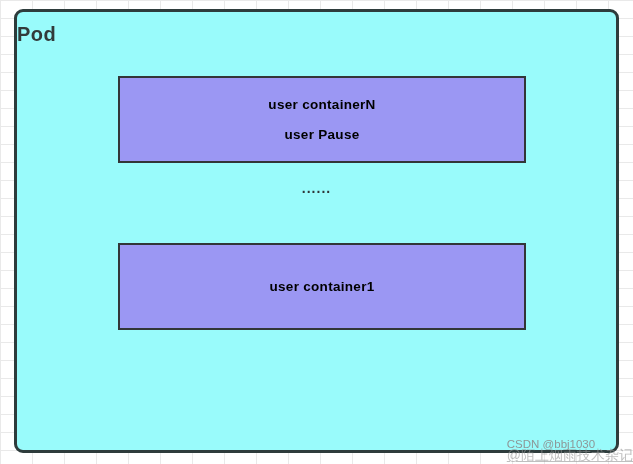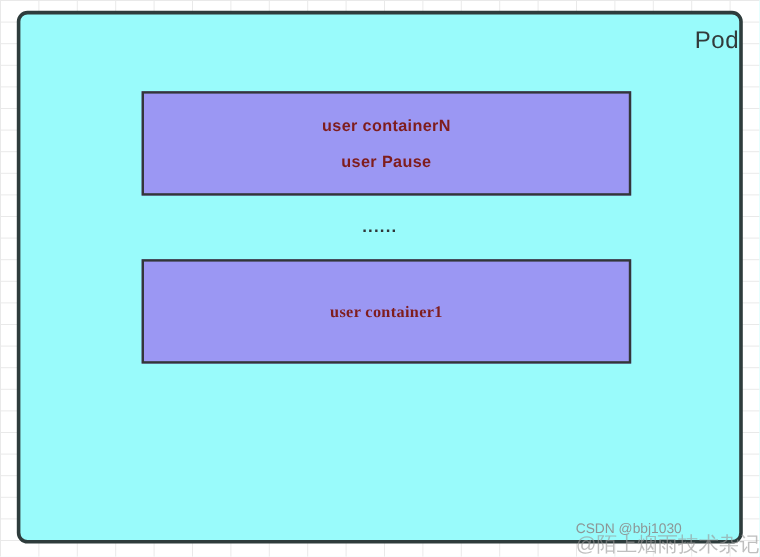--- a/index.html
+++ b/index.html
@@ -27,48 +27,47 @@
     height: 444px;
     background: #99fbfb;
     border: 3px solid #2e3c3c;
     border-radius: 9px;
   }
   .pod-title {
     position: absolute;
     top: 11px;
     left: 0;
     width: 100%;
-    text-align: right;
+    text-align: left;
     font-size: 20px;
-    font-weight: normal;
+    font-weight: bold;
     color: #323a3a;
     letter-spacing: 0.5px;
-    padding-left: 12px;
   }
   .cbox {
     position: absolute;
     left: 101px;
     width: 408px;
     height: 87px;
     background: #9b97f3;
     border: 2px solid #323638;
     display: flex;
     flex-direction: column;
     justify-content: space-evenly;
     align-items: center;
     padding: 4px 0;
   }
   .cbox .line {
     font-size: 13.5px;
     font-weight: bold;
-    color: #7f1d1d;
+    color: #000000;
     letter-spacing: 0.3px;
   }
   .cbox-n { top: 64px; }
-  .cbox-1 { top: 204px; font-family: Liberation Serif, serif; }
+  .cbox-1 { top: 231px; }
   .cbox-pause { top: 334px; }
   .dots {
     position: absolute;
     top: 168px;
     left: 0;
     width: 100%;
     text-align: center;
     font-size: 14px;
     font-weight: bold;
     color: #2f3537;
@@ -82,25 +81,26 @@
     line-height: 1.05;
     pointer-events: none;
   }
   .watermark .wm1 {
     font-size: 11.5px;
     color: #8c8c8c;
     opacity: 0.9;
     filter: blur(0.3px);
   }
   .watermark .wm2 {
-    font-size: 17px;
+    font-size: 14px;
     color: #989898;
     opacity: 0.62;
     filter: blur(0.6px);
     margin-top: -2px;
+    text-decoration: underline;
   }
 </style>
 </head>
 <body>
 
 <div class="canvas">
   <div class="pod">
     <div class="pod-title">Pod</div>
 
     <div class="cbox cbox-n">

